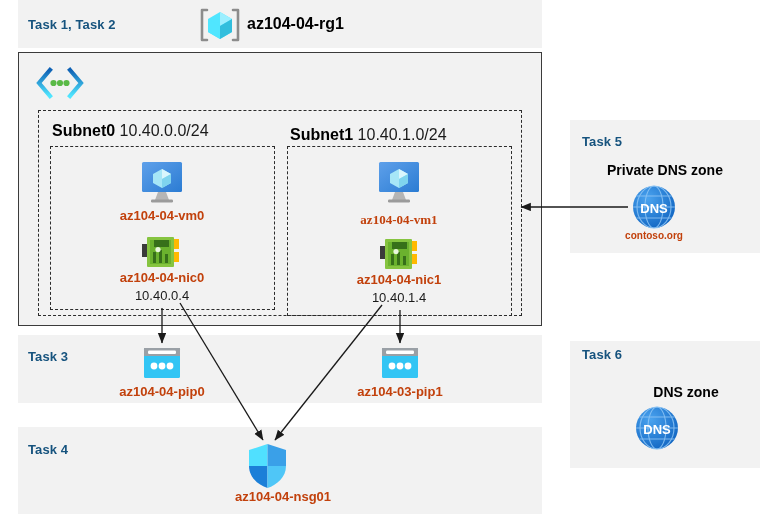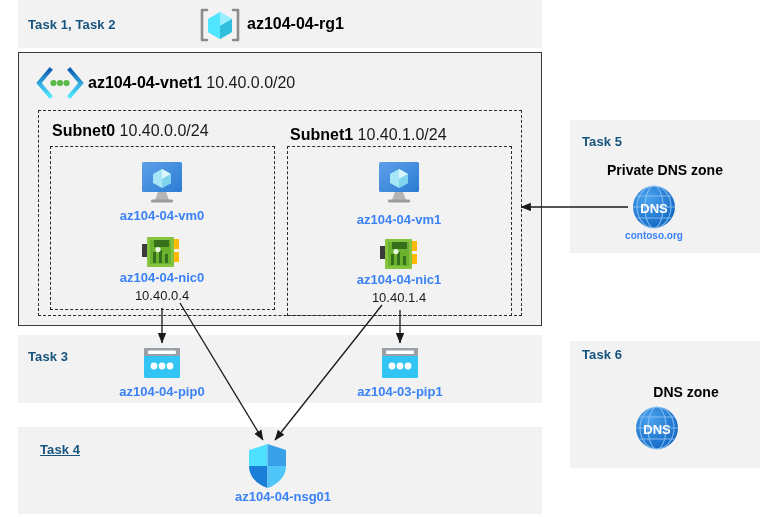--- a/index.html
+++ b/index.html
@@ -57,21 +57,21 @@
     color: #000000;
   }
   .hdr-text b { font-weight: bold; }
   .hdr-text .light { font-weight: normal; color: #1a1a1a; }
 
   .node-label {
     position: absolute;
     text-align: left;
     font-size: 13px;
     font-weight: bold;
-    color: #3b82f6;
+    color: #c2410c;
     white-space: nowrap;
     transform: translateX(-50%);
   }
   .node-sublabel {
     position: absolute;
     text-align: center;
     font-size: 13px;
     font-weight: normal;
     color: #1a1a1a;
     white-space: nowrap;
@@ -132,24 +132,20 @@
         </linearGradient>
       </defs>
       <path d="M15 3 L4 16 L15 29" fill="none" stroke="url(#vnetg1)" stroke-width="4.2" stroke-linecap="square" stroke-linejoin="miter"></path>
       <path d="M35 3 L46 16 L35 29" fill="none" stroke="url(#vnetg1)" stroke-width="4.2" stroke-linecap="square" stroke-linejoin="miter"></path>
       <circle cx="18.5" cy="16" r="3.1" fill="#5aba47"></circle>
       <circle cx="25" cy="16" r="3.1" fill="#5aba47"></circle>
       <circle cx="31.5" cy="16" r="3.1" fill="#5aba47"></circle>
     </svg>
   </div>
 
-  <div class="hdr-text" style="left:88px; top:74px;">
-    <b>az104-04-vnet1</b>
-    <span class="light">10.40.0.0/20</span>
-  </div>
 
   <div class="dashed-box" style="left:38px; top:110px; width:484px; height:206px;"></div>
 
   <div class="hdr-text" style="left:52px; top:122px;">
     <b>Subnet0</b>
     <span class="light">10.40.0.0/24</span>
   </div>
 
   <div class="hdr-text" style="left:290px; top:126px;">
     <b>Subnet1</b>
@@ -204,21 +200,21 @@
         </linearGradient>
       </defs>
       <rect x="6" y="2" width="40" height="30" rx="1.5" fill="url(#vmg1)"></rect>
       <polygon points="26,9 35,14 35,23 26,28 17,23 17,14" fill="#a6e6f7"></polygon>
       <polygon points="26,9 35,14 26,19" fill="#d9f6fd"></polygon>
       <polygon points="26,19 35,14 35,23 26,28" fill="#7fd4ee"></polygon>
       <path d="M22 32 L30 32 L33 40 L19 40 Z" fill="#b5b5b5"></path>
       <rect x="15" y="39.5" width="22" height="3" rx="1.2" fill="#9b9b9b"></rect>
     </svg>
   </div>
-  <div class="node-label" style="left:399px; top:212px;">az104-04-vm1</div>
+  <div class="node-label" style="left:399px; top:212px;font-family:Liberation Serif, serif;">az104-04-vm1</div>
 
   <div class="icon" style="left:379px; top:238px; width:40px; height:32px;">
     <svg width="40" height="32" viewBox="0 0 40 32">
       <rect x="1" y="8" width="6" height="13" fill="#3b3b3b"></rect>
       <rect x="6" y="1" width="27" height="30" rx="1" fill="#86c440"></rect>
       <rect x="9" y="4" width="21" height="24" fill="#6bb22e"></rect>
       <rect x="33" y="3" width="5" height="10" fill="#ffb900"></rect>
       <rect x="33" y="16" width="5" height="10" fill="#ffb900"></rect>
       <rect x="13" y="4" width="15" height="7" fill="#37701a"></rect>
       <rect x="12" y="16" width="3" height="11" fill="#37701a"></rect>
@@ -251,21 +247,21 @@
       <rect x="1" y="1" width="36" height="8" fill="#9aa0a6"></rect>
       <rect x="5" y="3.5" width="28" height="3.4" rx="1.2" fill="#ffffff"></rect>
       <circle cx="11" cy="19" r="3.4" fill="#ffffff"></circle>
       <circle cx="19" cy="19" r="3.4" fill="#ffffff"></circle>
       <circle cx="27" cy="19" r="3.4" fill="#ffffff"></circle>
     </svg>
   </div>
   <div class="node-label" style="left:400px; top:384px;">az104-03-pip1</div>
 
   <div class="panel" style="left:18px; top:427px; width:524px; height:87px;"></div>
-  <div class="task-label" style="left:40px; top:442px;text-decoration:underline;">Task 4</div>
+  <div class="task-label" style="left:28px; top:442px;">Task 4</div>
 
   <div class="icon" style="left:247px; top:443px; width:41px; height:46px;">
     <svg width="41" height="46" viewBox="0 0 41 46">
       <defs>
         <clipPath id="shieldClip">
           <path d="M20.5 1 L39 7 L39 23 C39 34 30 42 20.5 45 C11 42 2 34 2 23 L2 7 Z"></path>
         </clipPath>
       </defs>
       <g clip-path="url(#shieldClip)">
         <rect x="0" y="0" width="20.5" height="23" fill="#50e0ff"></rect>

